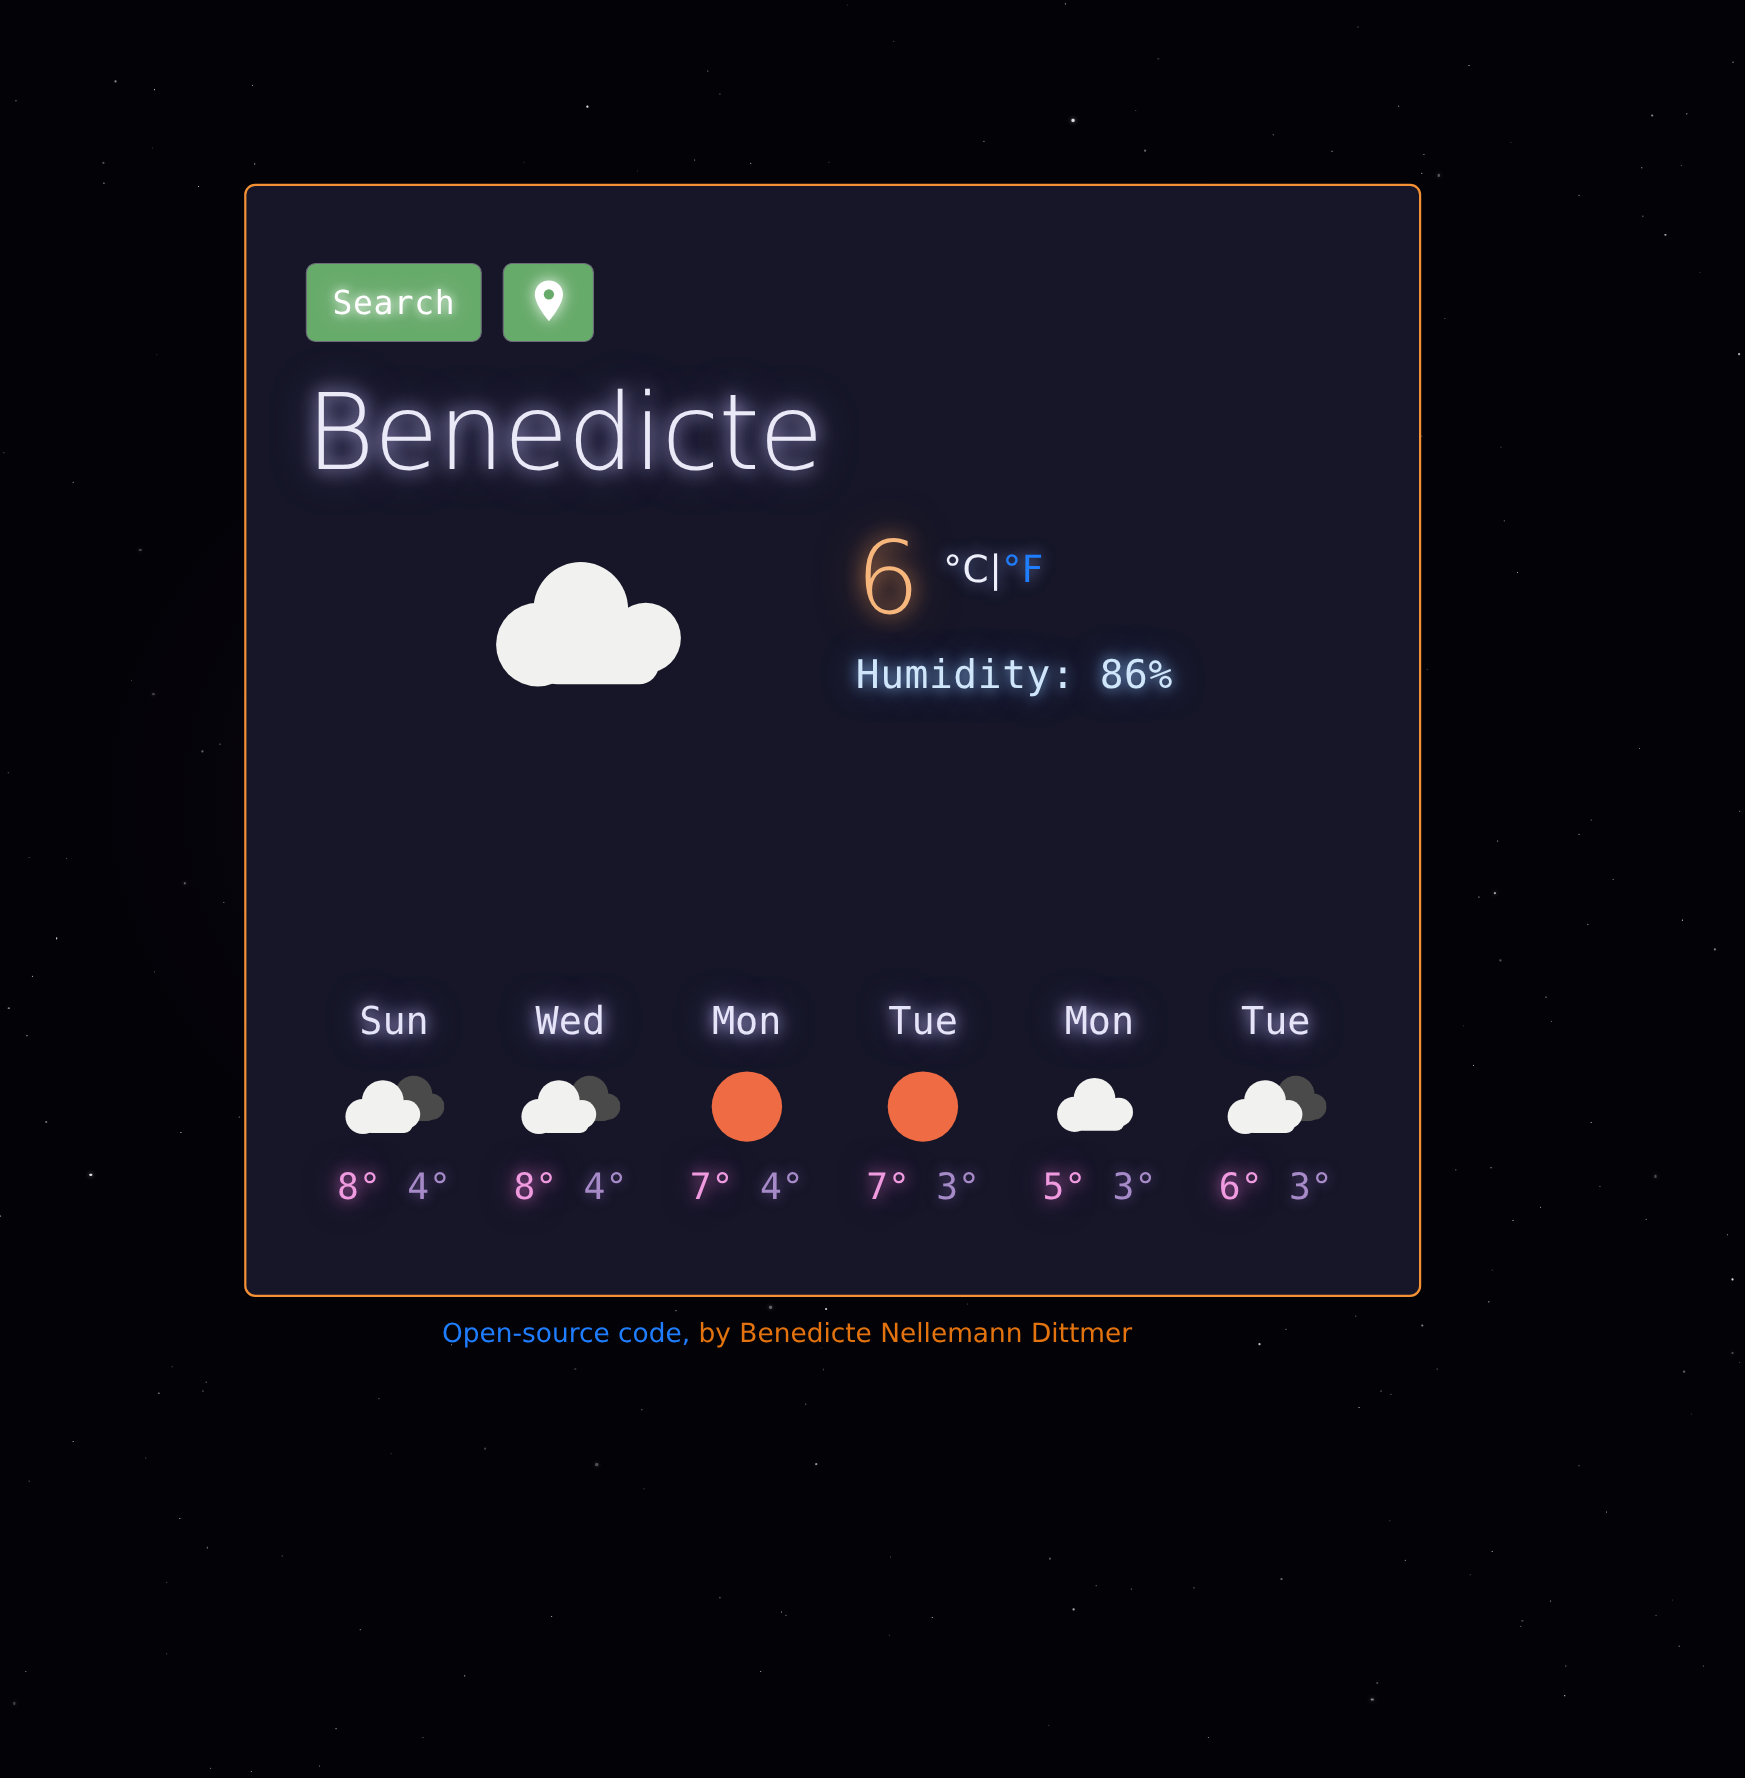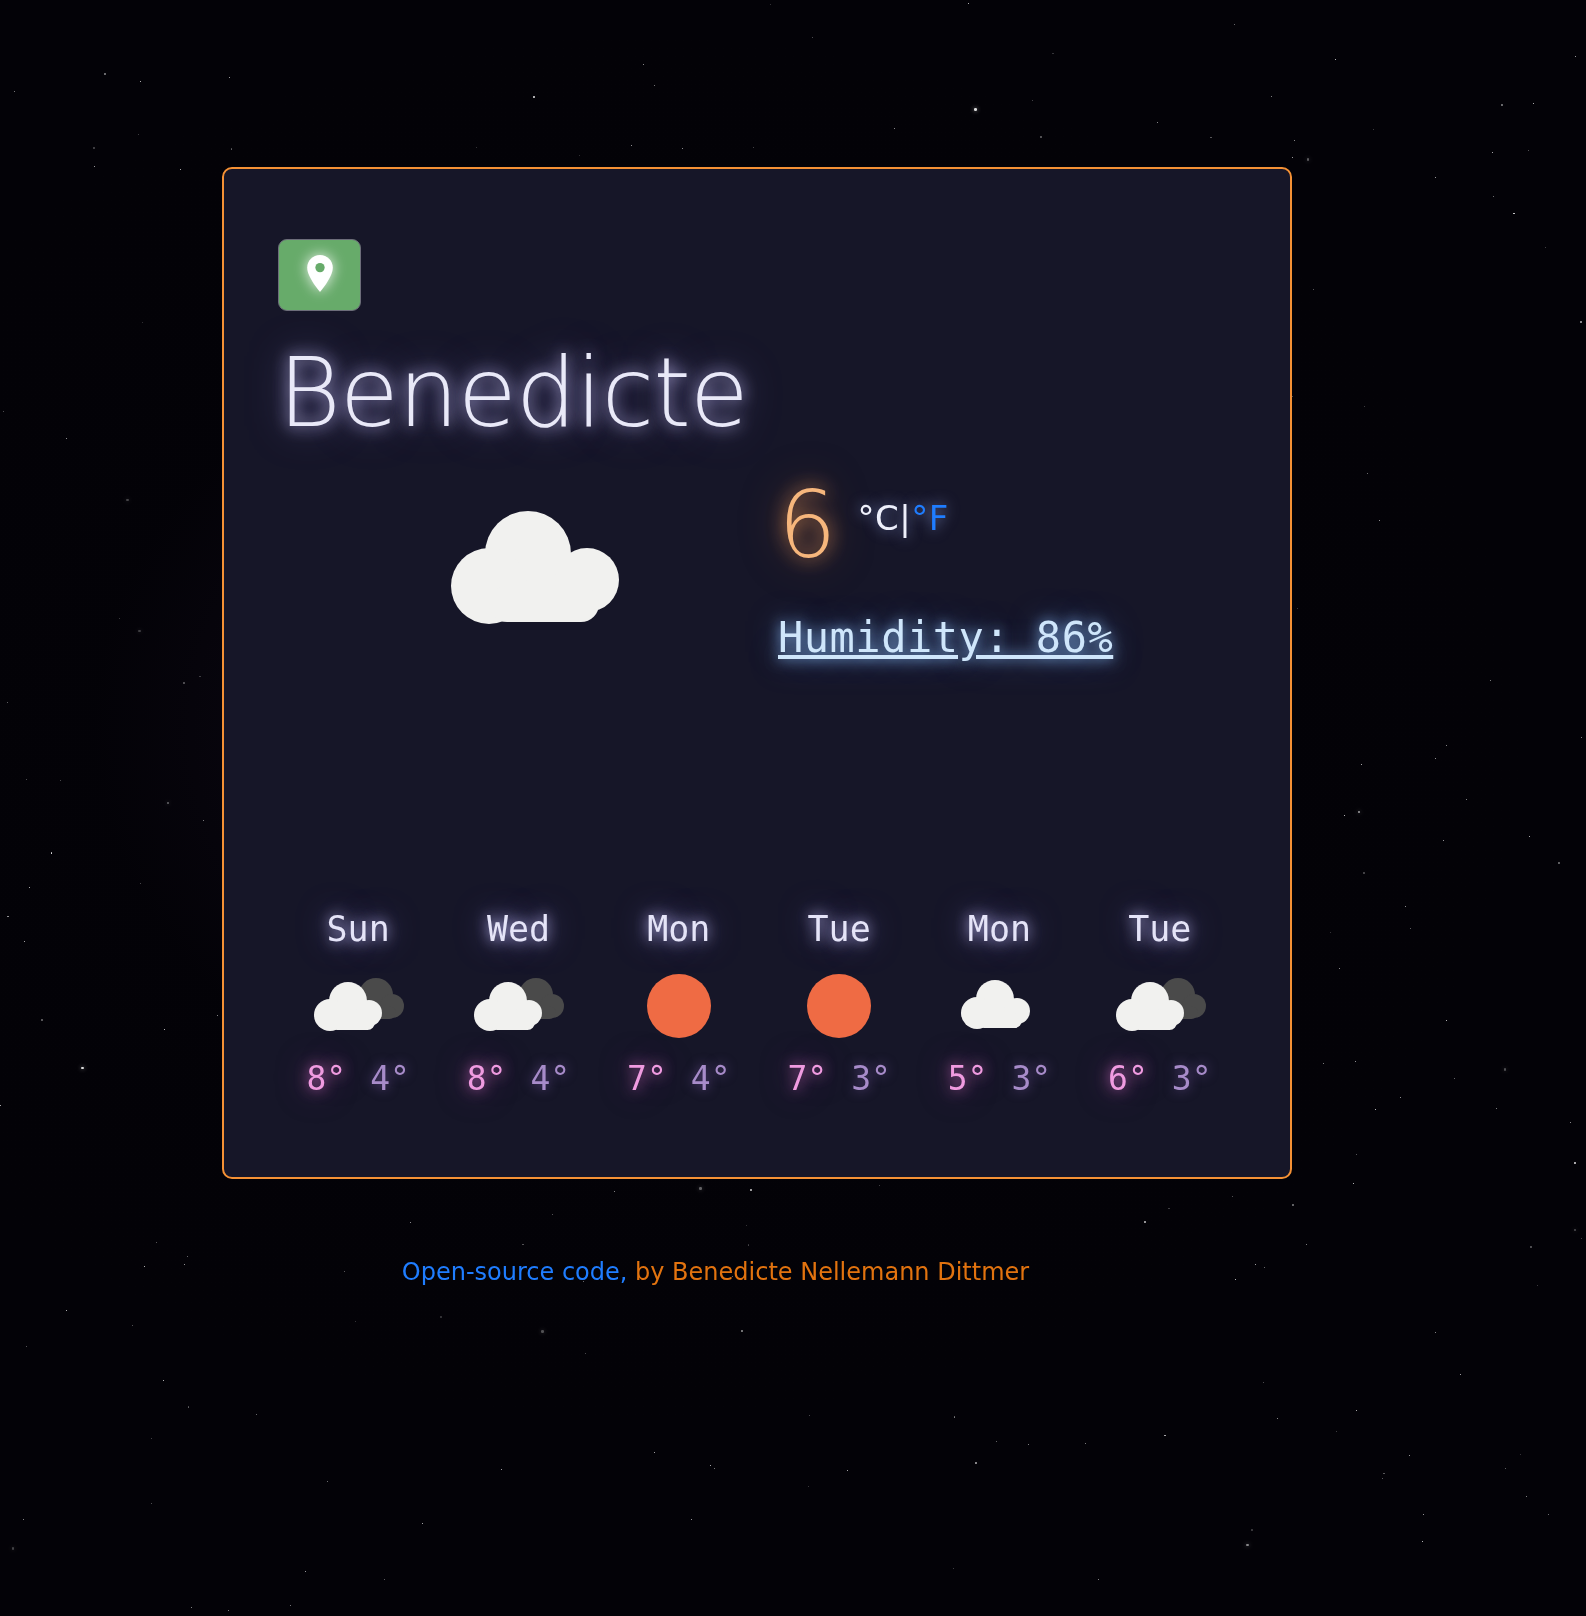--- a/index.html
+++ b/index.html
@@ -158,28 +158,27 @@
     font-family: "DejaVu Sans", sans-serif;
     font-size: 34px;
     letter-spacing: 0.5px;
     text-shadow: 0 0 14px rgba(160,180,255,0.7);
   }
   .unit-active { color: #eef0fb; }
   .unit-sep { color: #eef0fb; }
   .unit-link { color: #1f7dff; cursor: pointer; }
 
   .hw {
-    margin-top: 35px;
+    margin-top: 16px;
     font-family: "DejaVu Sans Mono", monospace;
-    font-size: 42px;
+    font-size: 36px;
     line-height: 1.62;
     color: #cfe6fb;
     text-shadow: 0 0 13px rgba(150,200,255,0.9), 0 0 30px rgba(100,160,255,0.5);
     letter-spacing: 0.5px;
-    text-decoration: underline;
   }
 
   
   .forecast {
     position: absolute;
     left: 54px;
     top: 740px;
     width: 962px;
     display: flex;
   }
@@ -216,21 +215,21 @@
   }
   .tmin {
     color: #a78bc9;
     text-shadow: 0 0 12px rgba(150,110,200,0.6);
   }
 
   
   #footer {
     position: absolute;
     left: 0;
-    top: 1258px;
+    top: 1198px;
     width: 1431px;
     text-align: center;
     font-family: "DejaVu Sans", sans-serif;
     font-size: 24px;
     color: #e2730f;
   }
   #footer a {
     color: #1f7dff;
     text-decoration: none;
     cursor: pointer;
@@ -441,20 +440,21 @@
       <div class="star" style="left: 1292.4px; top: 156.7px; width: 1.1px; height: 1.1px; opacity: 0.79;"></div>
       <div class="star" style="left: 1503.9px; top: 1068.3px; width: 2.6px; height: 2.6px; opacity: 0.3; box-shadow: rgba(255, 255, 255, 0.7) 0px 0px 4px;"></div>
       <div class="star" style="left: 756.9px; top: 801.2px; width: 1.8px; height: 1.8px; opacity: 0.46;"></div>
       <div class="star" style="left: 1292.3px; top: 1203.8px; width: 1.8px; height: 1.8px; opacity: 0.49;"></div>
     </div>
 
   <div id="card">
 
     <div class="search-row">
 
+      <button class="btn-search">Search</button>
 
       <button class="btn-geo">
         <span>
           <svg width="34" height="40" viewBox="0 0 24 30">
             <path d="M12 0.8C6.6 0.8 2.4 5 2.4 10.3c0 7 9.6 18.2 9.6 18.2s9.6-11.2 9.6-18.2C21.6 5 17.4 0.8 12 0.8z" fill="#ffffff"></path>
             <circle cx="12" cy="10.2" r="3.5" fill="#67ab6a"></circle>
           </svg>
         </span>
       </button>
     </div>

